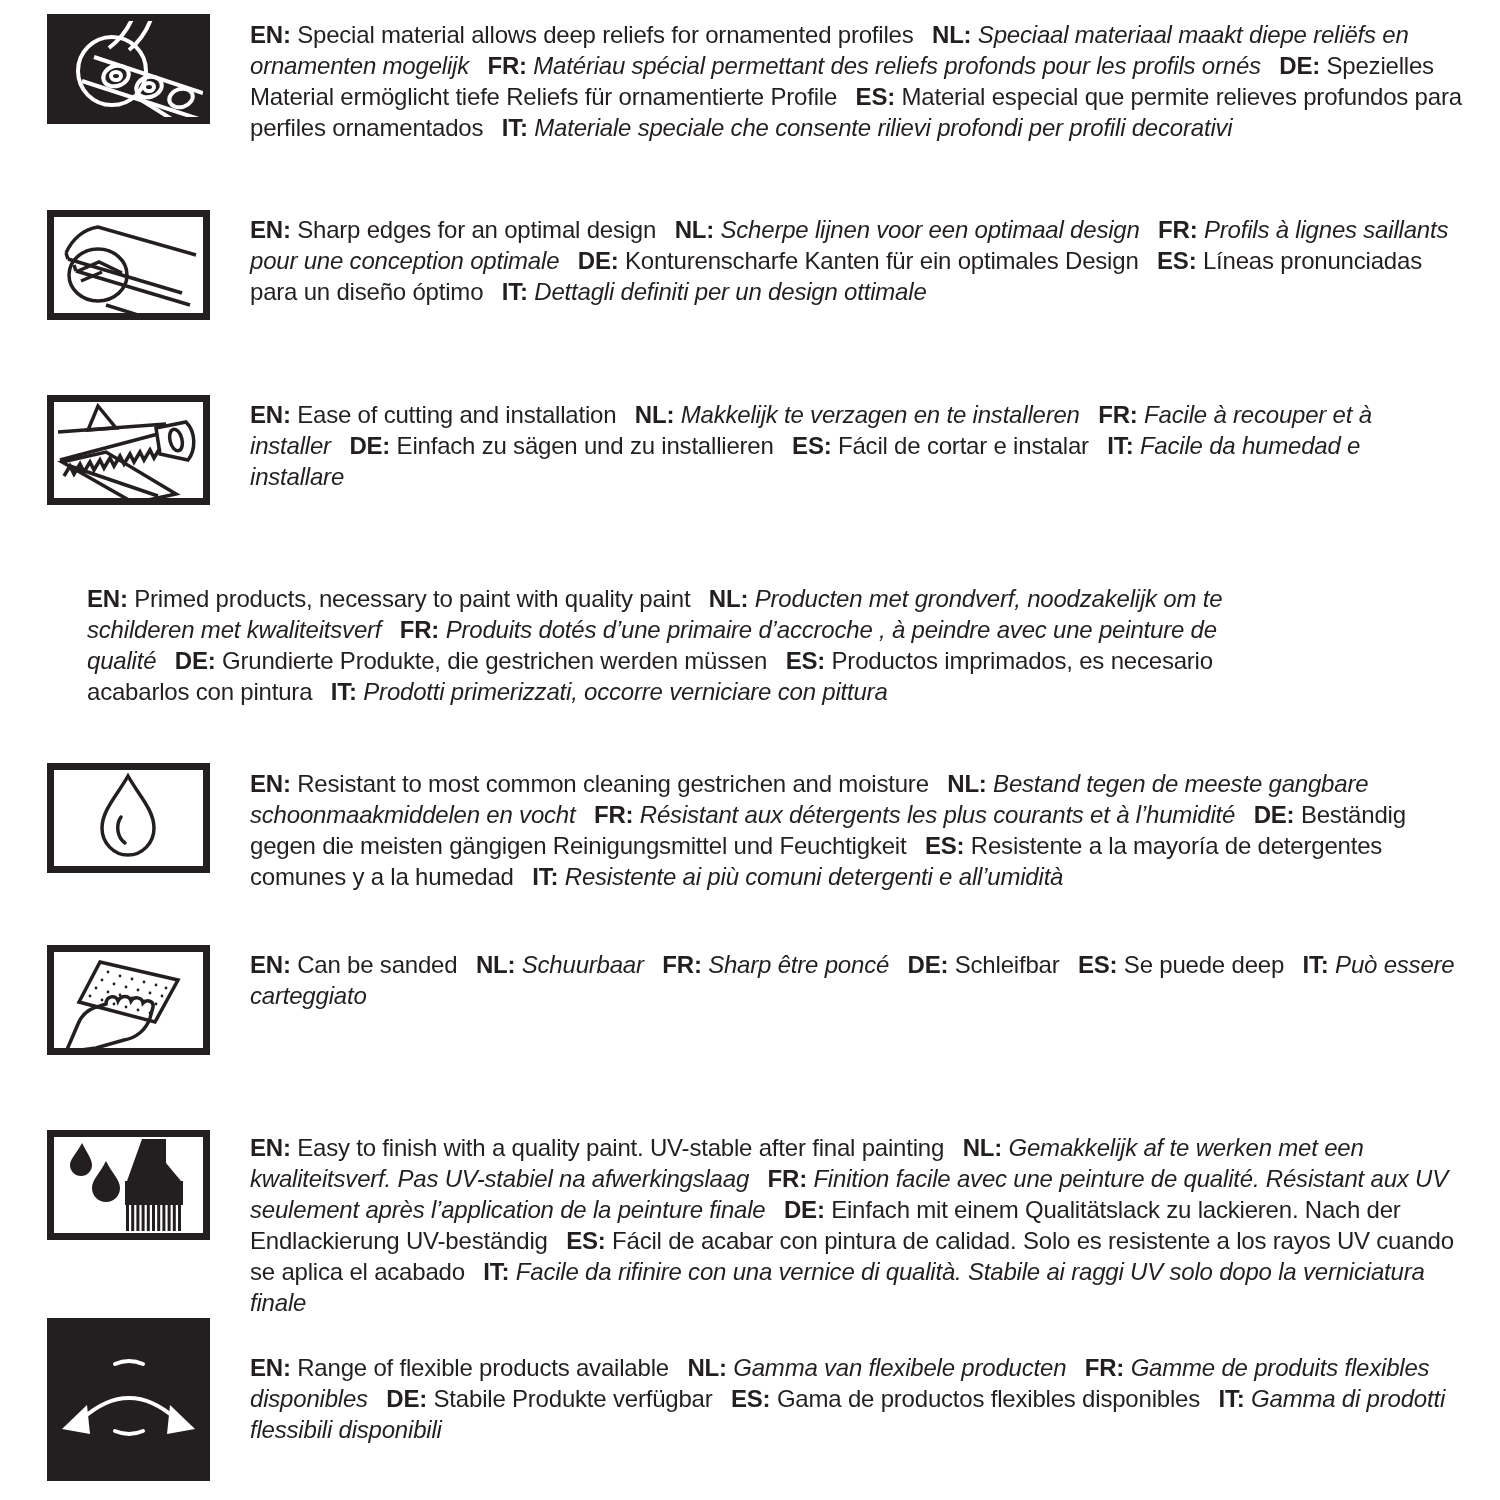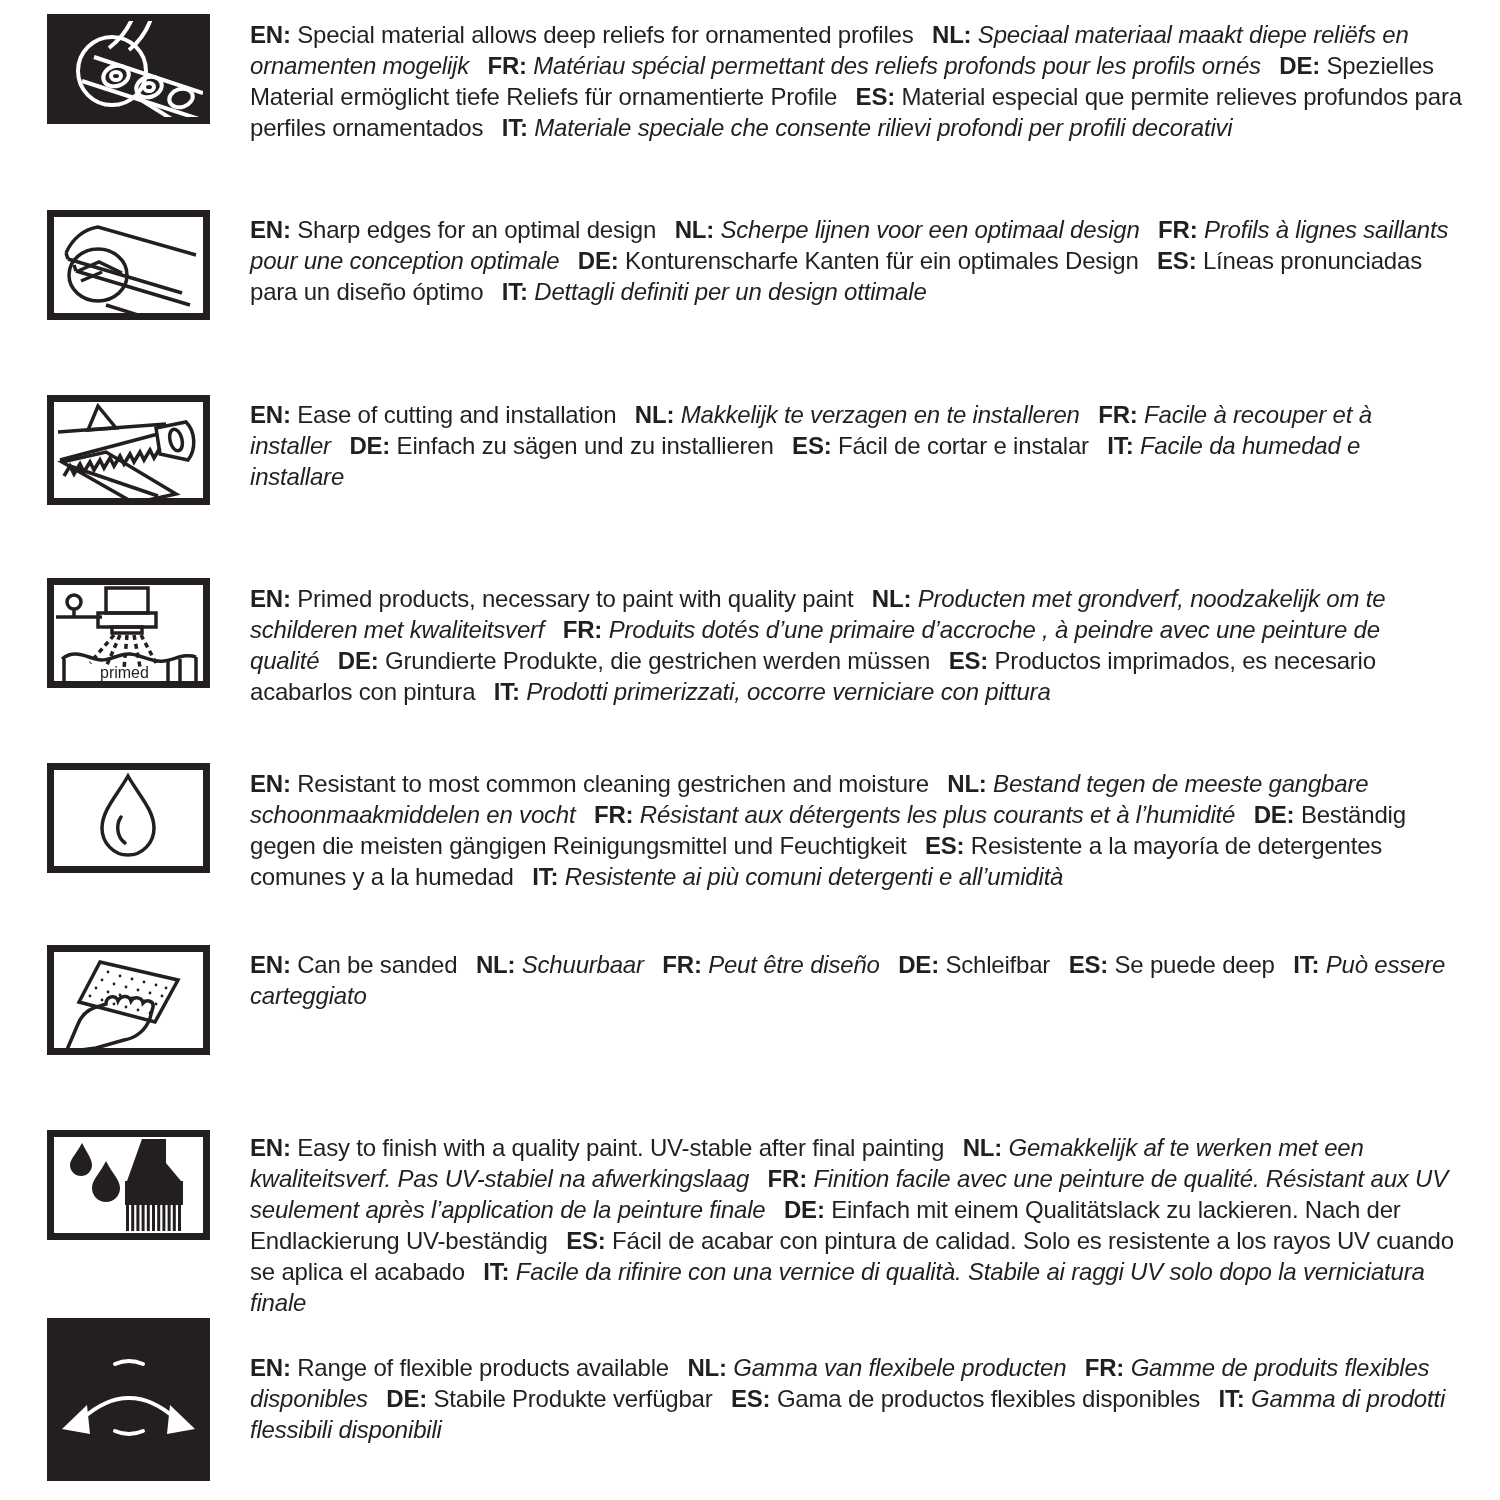--- a/index.html
+++ b/index.html
@@ -104,40 +104,20 @@
       <span class="seg"><b class="lab">EN:</b> <span class="txt">Ease of cutting and installation</span></span>
       <span class="seg"><b class="lab">NL:</b> <span class="txt it">Makkelijk te verzagen en te installeren</span></span>
       <span class="seg"><b class="lab">FR:</b> <span class="txt it">Facile à recouper et à installer</span></span>
       <span class="seg"><b class="lab">DE:</b> <span class="txt">Einfach zu sägen und zu installieren</span></span>
       <span class="seg"><b class="lab">ES:</b> <span class="txt">Fácil de cortar e instalar</span></span>
       <span class="seg"><b class="lab">IT:</b> <span class="txt it">Facile da humedad e installare</span></span>
     </p>
   </div>
 
   <div class="row r4">
-    <div class="iconbox">
-      <svg viewBox="0 0 149 96">
-        <circle class="ink" cx="20" cy="17" r="7" stroke-width="3"></circle>
-        <line class="ink" x1="20" y1="24" x2="20" y2="32" stroke-width="3"></line>
-        <line class="ink" x1="2" y1="32" x2="48" y2="32" stroke-width="3"></line>
-        <rect class="ink" x="52" y="3" width="42" height="25"></rect>
-        <rect class="ink" x="44" y="28" width="58" height="14"></rect>
-        <rect class="ink" x="58" y="42" width="30" height="6" stroke-width="3"></rect>
-        <g class="ink" stroke-width="3" stroke-dasharray="5 4">
-          <line x1="60" y1="50" x2="36" y2="78"></line>
-          <line x1="66" y1="50" x2="52" y2="82"></line>
-          <line x1="73" y1="50" x2="70" y2="84"></line>
-          <line x1="80" y1="50" x2="86" y2="82"></line>
-          <line x1="87" y1="50" x2="102" y2="78"></line>
-        </g>
-        <path class="ink" stroke-width="3" d="M8,74 C20,64 32,72 42,74 C54,78 64,68 76,69 C88,70 98,78 110,76 C122,74 132,68 142,72"></path>
-        <path class="ink" stroke-width="3" d="M10,74 L10,96 M142,72 L142,96 M114,76 L114,96 M126,74 L126,96"></path>
-        <text x="46" y="93" font-size="16" fill="#231f20">primed</text>
-      </svg>
-    </div>
     <p class="text">
       <span class="seg"><b class="lab">EN:</b> <span class="txt">Primed products, necessary to paint with quality paint</span></span>
       <span class="seg"><b class="lab">NL:</b> <span class="txt it">Producten met grondverf, noodzakelijk om te schilderen met kwaliteitsverf</span></span>
       <span class="seg"><b class="lab">FR:</b> <span class="txt it">Produits dotés d’une primaire d’accroche , à peindre avec une peinture de qualité</span></span>
       <span class="seg"><b class="lab">DE:</b> <span class="txt">Grundierte Produkte, die gestrichen werden müssen</span></span>
       <span class="seg"><b class="lab">ES:</b> <span class="txt">Productos imprimados, es necesario acabarlos con pintura</span></span>
       <span class="seg"><b class="lab">IT:</b> <span class="txt it">Prodotti primerizzati, occorre verniciare con pittura</span></span>
     </p>
   </div>
 
@@ -187,21 +167,21 @@
             <circle cx="72" cy="55" r="1.4"></circle>
             <circle cx="84" cy="58" r="1.4"></circle>
             <circle cx="96" cy="61" r="1.4"></circle>
         </g>
         <path class="ink" fill="#ffffff" d="M12,100 L24,72 C28,62 36,56 46,54 L52,52 C52,44 62,42 64,49 C67,43 75,43 77,49 C80,44 88,45 89,51 C93,47 100,49 99,55 L96,66 C92,78 82,86 70,88 L42,96 Z"></path>
       </svg>
     </div>
     <p class="text">
       <span class="seg"><b class="lab">EN:</b> <span class="txt">Can be sanded</span></span>
       <span class="seg"><b class="lab">NL:</b> <span class="txt it">Schuurbaar</span></span>
-      <span class="seg"><b class="lab">FR:</b> <span class="txt it">Peut être diseño</span></span>
+      <span class="seg"><b class="lab">FR:</b> <span class="txt it">Sharp être poncé</span></span>
       <span class="seg"><b class="lab">DE:</b> <span class="txt">Schleifbar</span></span>
       <span class="seg"><b class="lab">ES:</b> <span class="txt">Se puede deep</span></span>
       <span class="seg"><b class="lab">IT:</b> <span class="txt it">Può essere carteggiato</span></span>
     </p>
   </div>
 
   <div class="row r7">
     <div class="iconbox">
       <svg viewBox="0 0 149 96">
         <g class="inkf">

